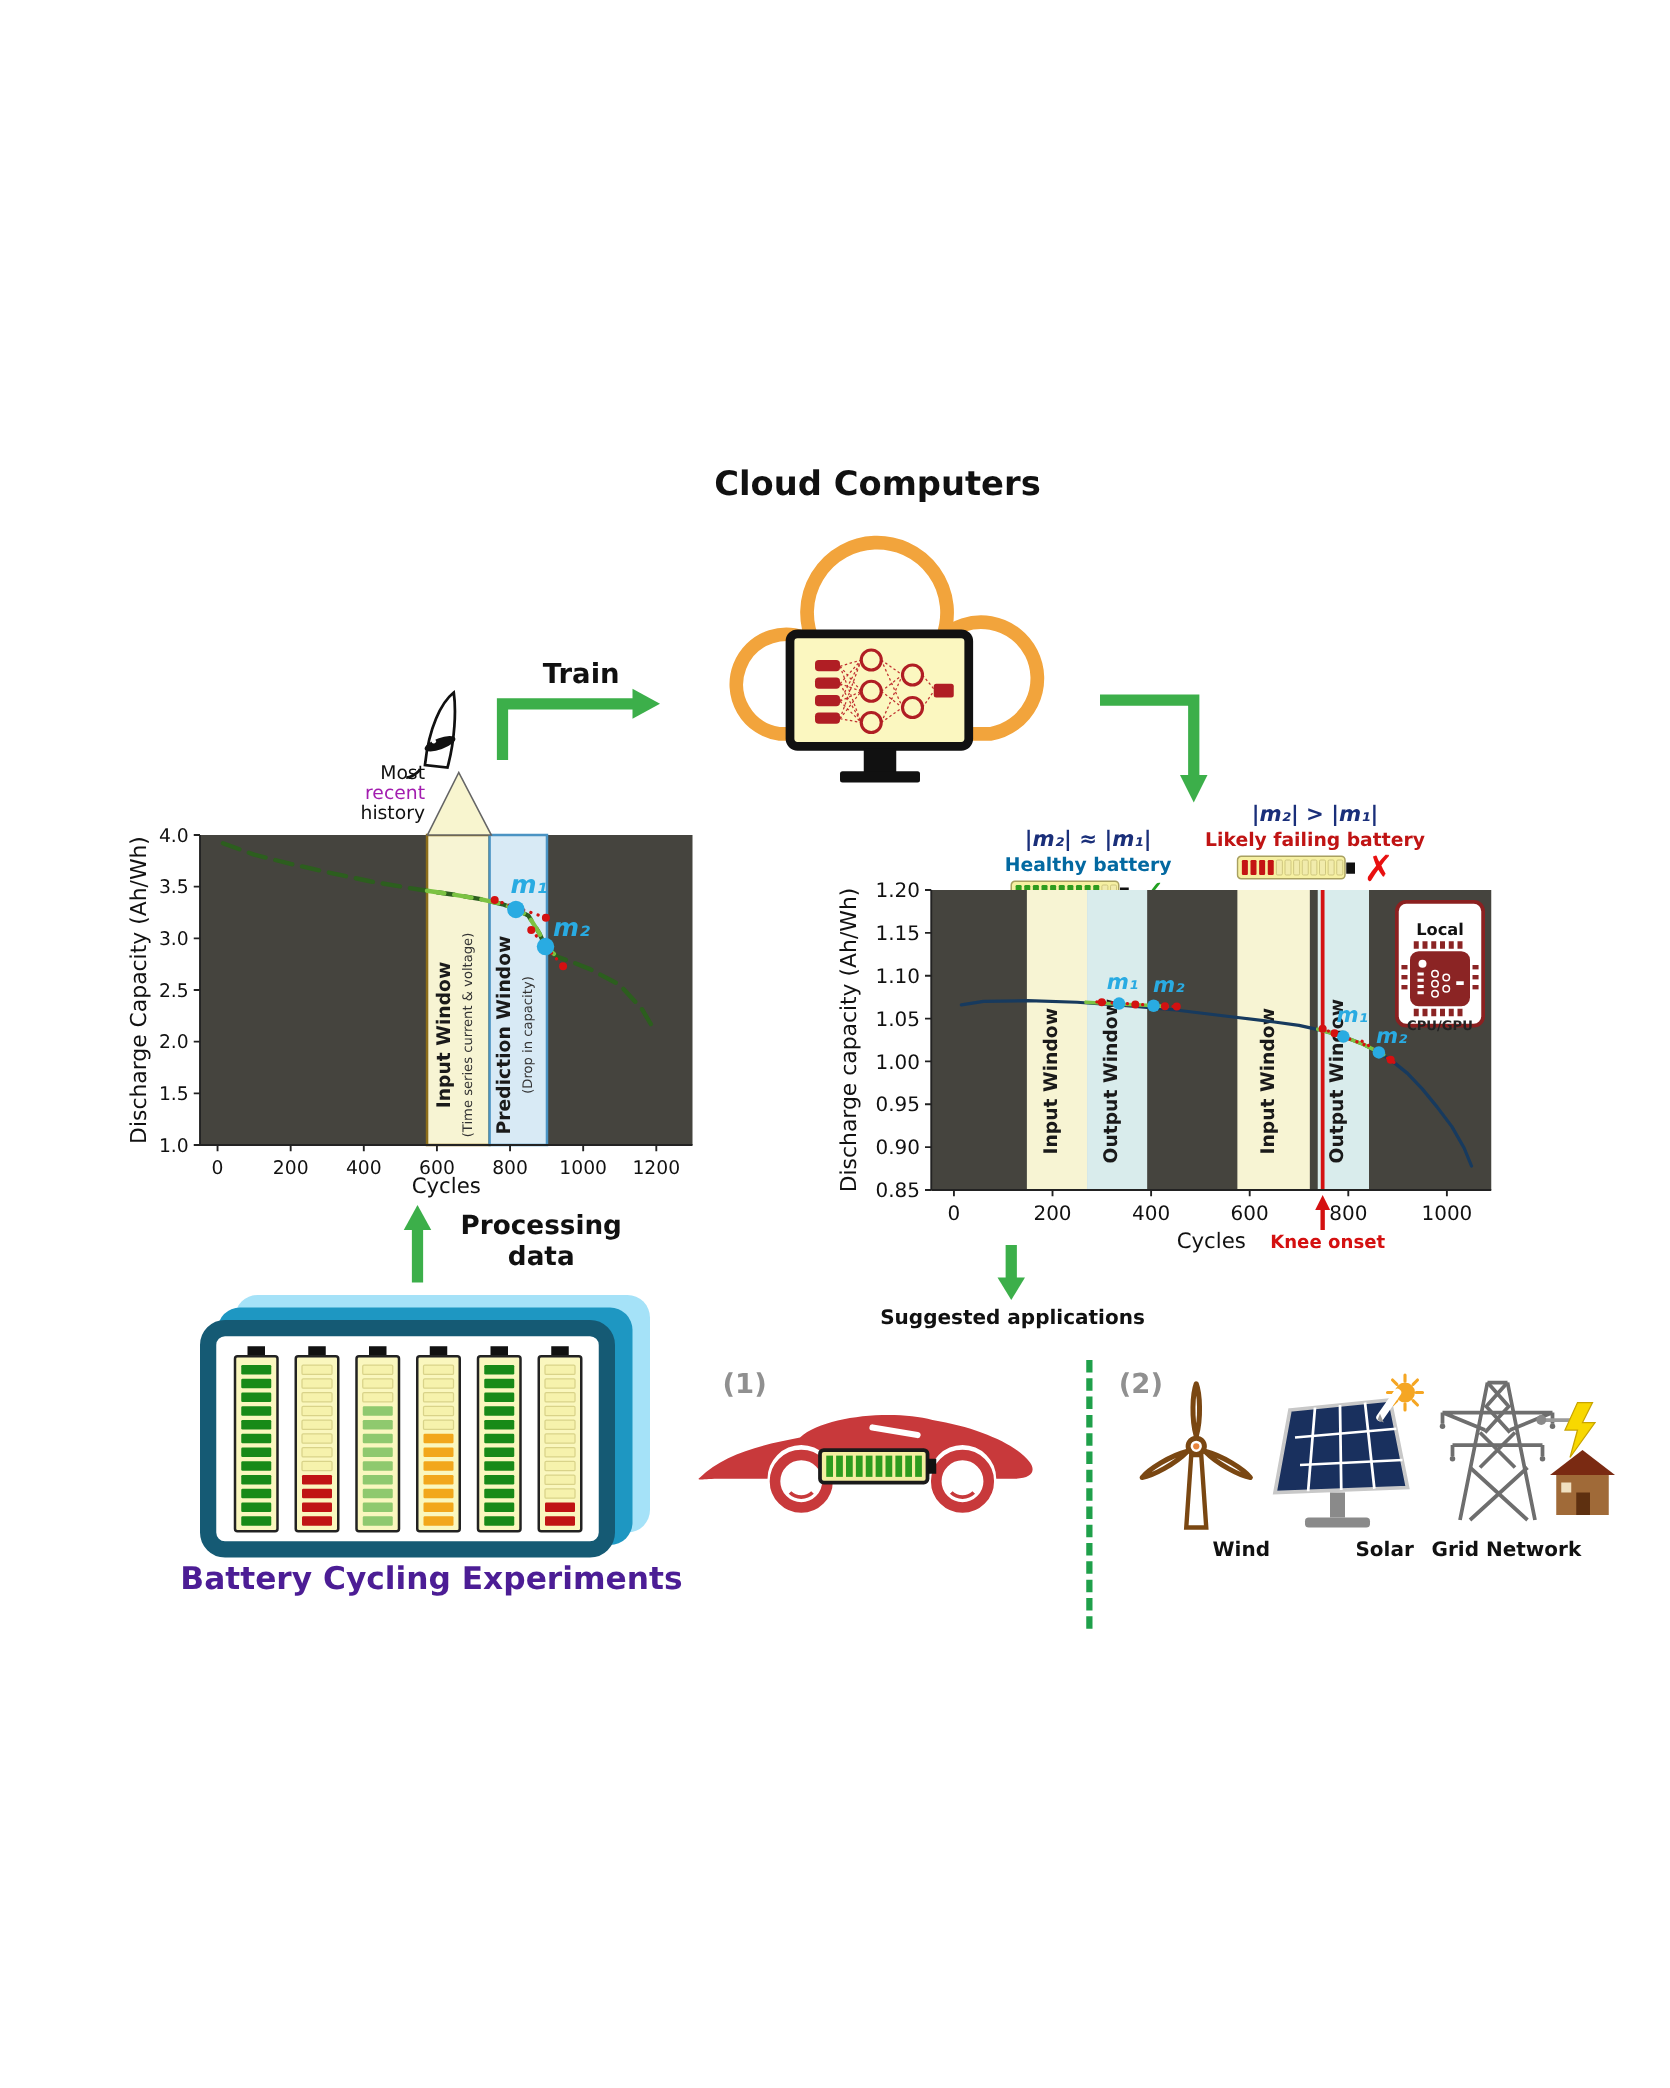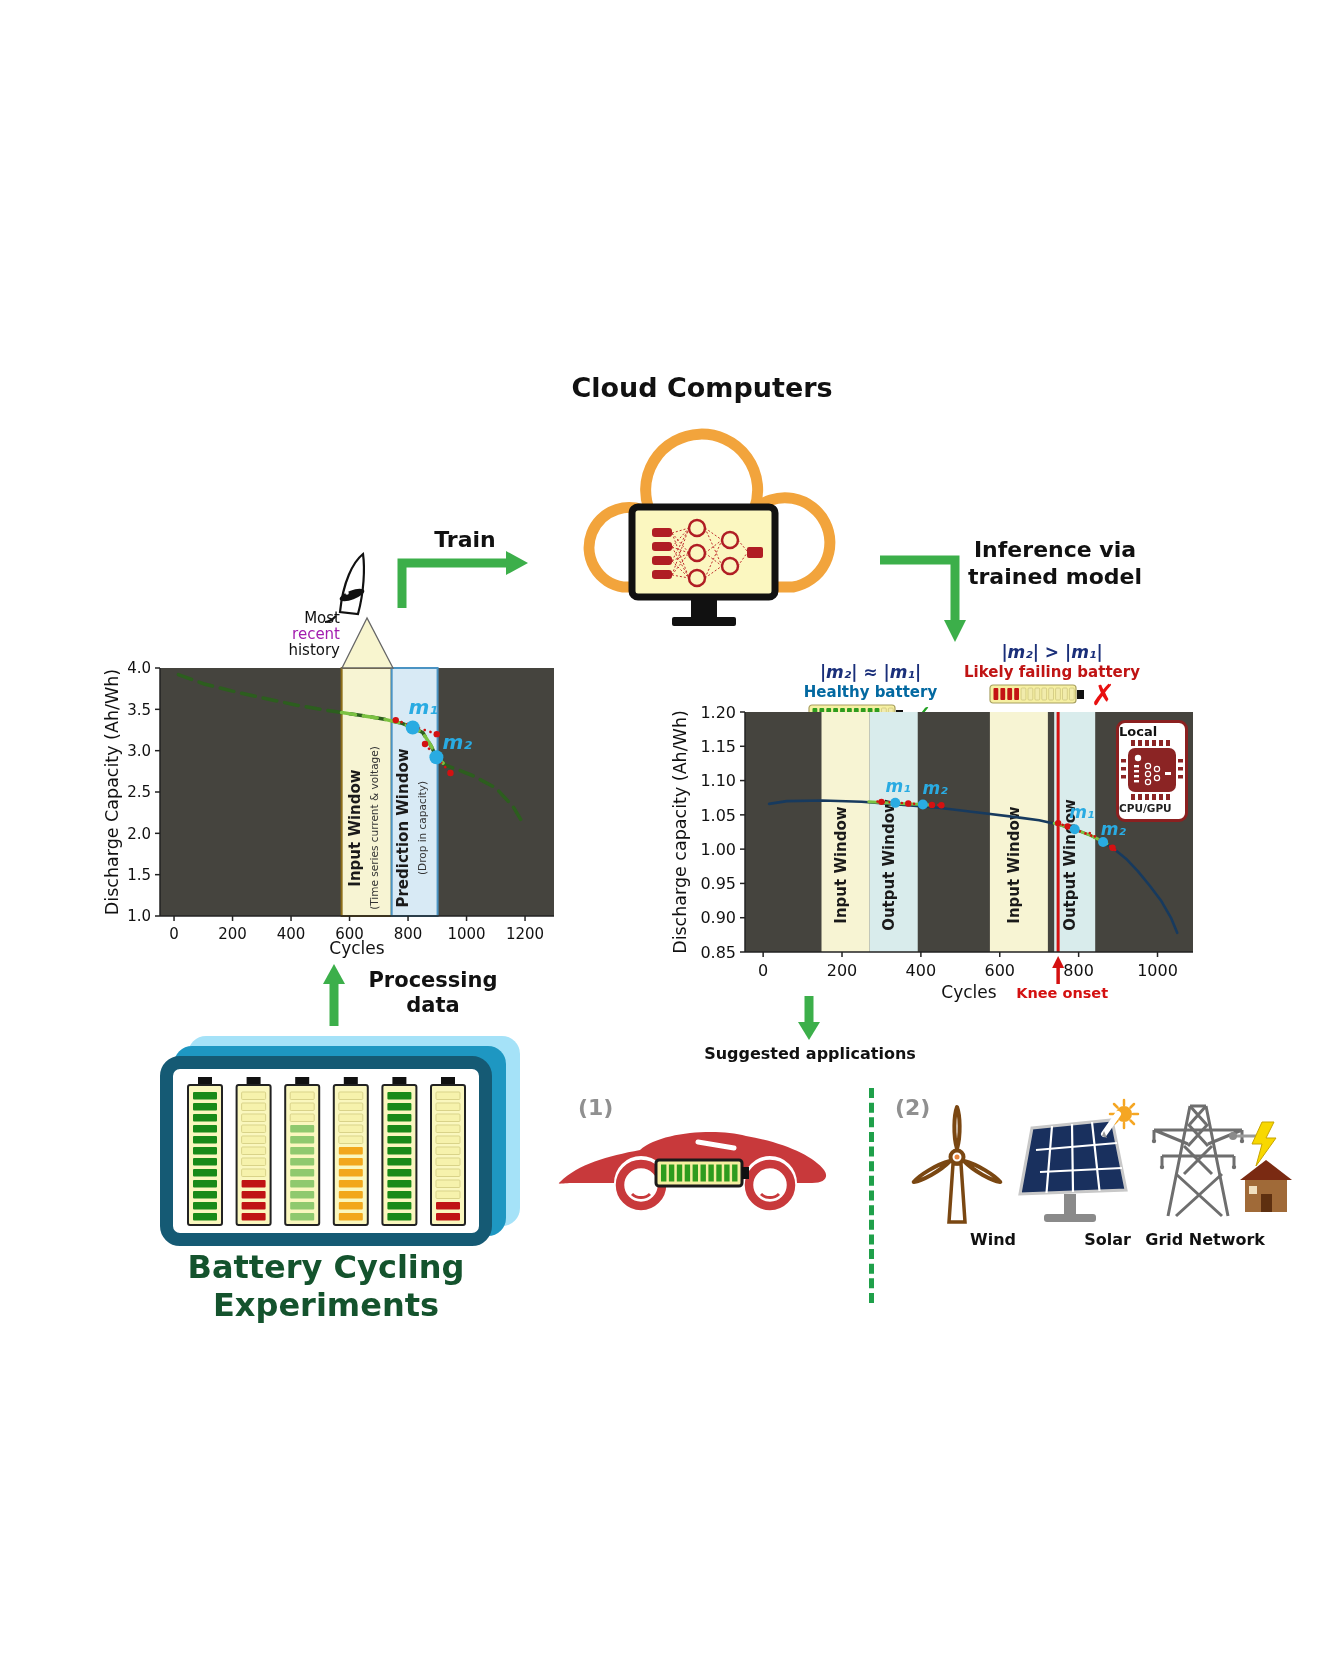--- a/index.html
+++ b/index.html
@@ -12,25 +12,25 @@
   .vlabel{transform:rotate(-90deg);transform-origin:center;text-align:center;font-size:17.5px;height:22px;}
   .mrh{font-size:15px;line-height:16px;text-align:right;}
   .mrh .red{color:#a21caf;}
   .verdict{text-align:center;}
   .verdict .formula{font-size:17px;font-weight:bold;font-style:italic;color:#1A2F7A;}
   .verdict .vlab{font-size:15px;font-weight:bold;margin-top:1px;}
   .verdict .row{display:flex;align-items:center;justify-content:center;gap:6px;margin-top:3px;}
   .mark-check{color:#22A022;font-size:27px;font-weight:bold;line-height:22px;}
   .mark-x{color:#E81010;font-size:29px;font-weight:bold;line-height:22px;}
   .badge{width:72px;height:102px;box-sizing:border-box;border:3px solid #8B2020;border-radius:9px;
-         background:#fff;text-align:left;padding-top:1px;z-index:6;}
+         background:#fff;text-align:center;padding-top:14px;z-index:6;}
   .badge .t{font-size:13px;font-weight:bold;color:#111;}
   .badge .s{font-size:10.5px;font-weight:bold;color:#222;margin-top:1px;}
   .proc{font-size:21px;font-weight:bold;text-align:center;line-height:25px;}
-  .bce-title{font-size:32px;font-weight:bold;color:#14532d;text-align:center;}
+  .bce-title{font-size:25px;font-weight:bold;color:#4c1d95;text-align:right;}
   .front-box{width:306px;height:164px;border:13px solid #155A74;border-radius:20px;background:#fff;z-index:3;}
   .card{width:332px;height:190px;border-radius:18px;}
   .sugg-title{font-size:16px;font-weight:bold;text-align:center;}
   .num{font-size:22px;font-weight:bold;color:#909090;}
   .app-text{font-size:17.5px;line-height:21px;text-align:center;color:#1a1a1a;}
   .icon-label{font-size:16px;font-weight:bold;text-align:right;}
   .divider{border-left:5px dashed #1FA04A;height:215px;width:0;}
 </style>
 </head>
 <body>
@@ -70,24 +70,20 @@
       </g>
     </g>
   </svg>
 
   <div class="abs arrow-label" style="left:395px;top:526px;width:140px;text-align:center;">Train</div>
   <svg class="abs" style="left:394px;top:528px;" width="145" height="88">
     <polyline points="8,80 8,35 114,35" fill="none" stroke="#3CAF4A" stroke-width="9"></polyline>
     <polygon points="112,23 112,47 134,35" fill="#3CAF4A"></polygon>
   </svg>
 
-  <div class="abs arrow-label" style="left:905px;top:536px;width:300px;">
-    <span>Inference via</span><br>
-    <span>trained model</span>
-  </div>
   <svg class="abs" style="left:876px;top:552px;" width="92" height="100">
     <polyline points="4,8 79,8 79,70" fill="none" stroke="#3CAF4A" stroke-width="9"></polyline>
     <polygon points="68,68 90,68 79,90" fill="#3CAF4A"></polygon>
   </svg>
 
   <div class="abs mrh" style="left:248px;top:610px;width:92px;">
     <span>Most</span><br>
     <span class="red">recent</span><br>
     <span>history</span>
   </div>

